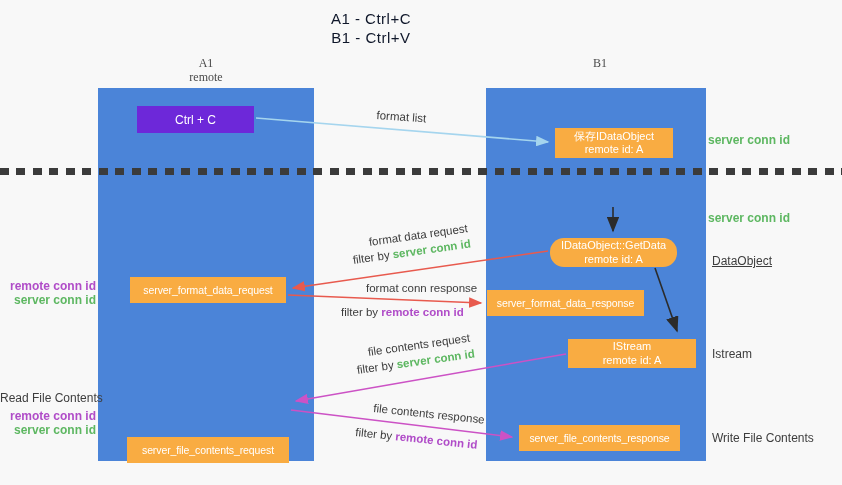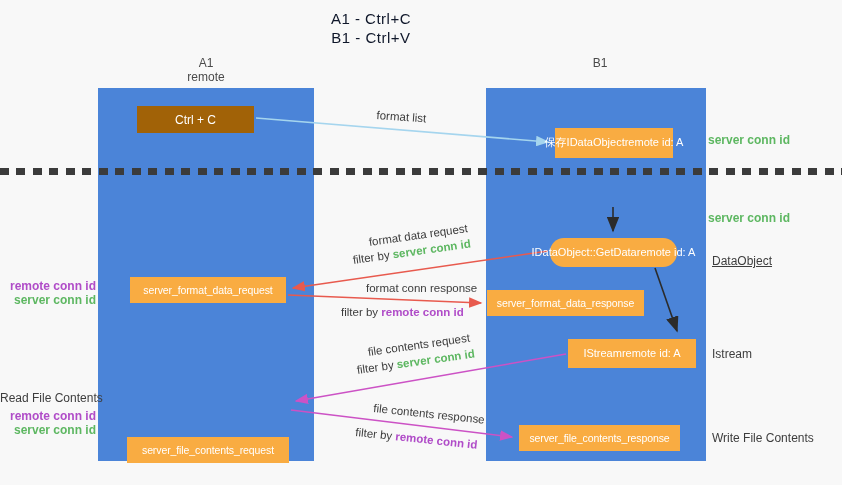--- a/index.html
+++ b/index.html
@@ -2,31 +2,31 @@
 <html><head>
 <meta charset="utf-8">
 <style>
   html,body { margin:0; padding:0; background:#f8f8f8; font-family:"Liberation Sans", sans-serif; }
   .canvas { position:relative; width:842px; height:485px; background:#f8f8f8; overflow:hidden; }
 
   .title { position:absolute; left:0; top:9px; width:742px; text-align:center;
            font-size:15px; line-height:19px; color:#0f172a; letter-spacing:0.5px; }
 
   .col-header { position:absolute; width:140px; text-align:center; font-size:12px;
-                line-height:13.5px; color:#4a4a4a; top:57px; }
+                line-height:13.5px; color:#4a4a4a; top:57px;font-family:Liberation Serif, serif; }
 
   .col { position:absolute; top:88px; height:373px; background:#4b84d8; }
 
   .dotted { position:absolute; left:0; top:168px; width:842px; height:7px;
             background:repeating-linear-gradient(90deg,#3b3b3b 0 9px, transparent 9px 16.5px); }
 
   .box { position:absolute; display:flex; align-items:center; justify-content:center;
          color:#ffffff; text-align:center; font-size:12px; white-space:nowrap; }
-  .box.two { flex-direction:row; font-size:11px; line-height:13.5px; }
-  .green  { background:#a16207; }
+  .box.two { flex-direction:column; font-size:11px; line-height:13.5px; }
+  .green  { background:#6d28d9; }
   .orange { background:#f9ac42; }
   .snake  { font-size:10.5px; letter-spacing:-0.1px; }
 
   .lbl { position:absolute; font-size:12px; color:#3d3d3d; white-space:nowrap; }
   .lbl.small { font-size:11.5px; }
   .g { color:#5db761; font-weight:bold; }
   .p { color:#b04cc8; font-weight:bold; }
   .right-block { text-align:right; width:96px; left:0; }
 
   .rot { transform-origin:left top; }

